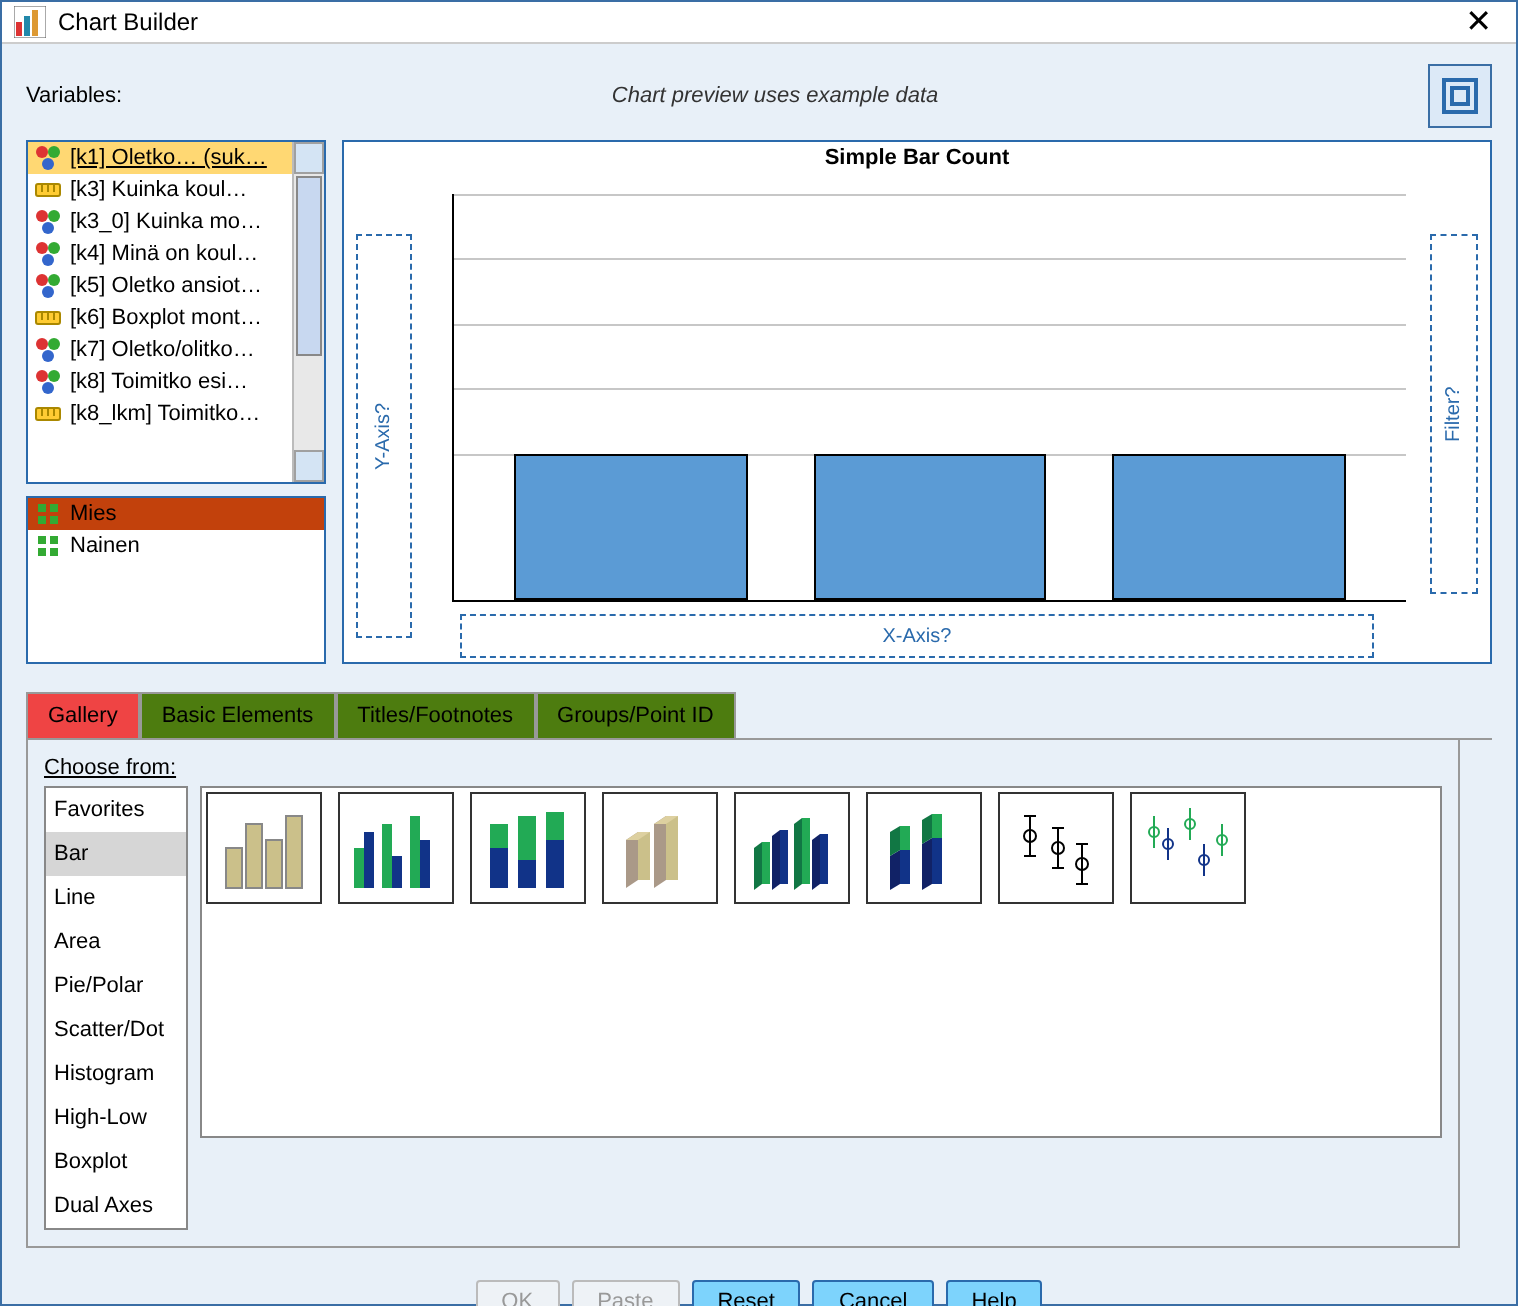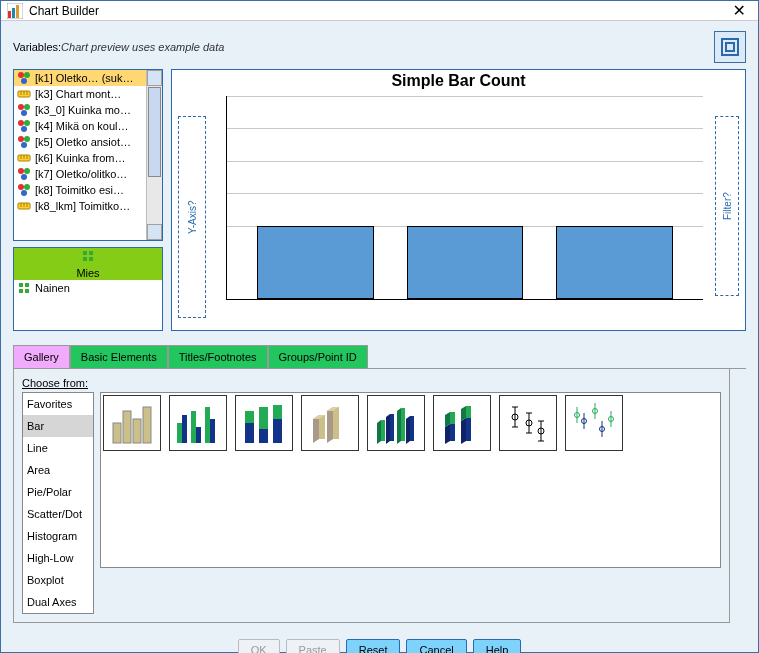--- a/index.html
+++ b/index.html
@@ -4,49 +4,49 @@
 <style>
 * { box-sizing: border-box; margin: 0; padding: 0; font-family: Tahoma, Arial, sans-serif; font-size: 11px; }
 body { background: #e8f0f8; width: 759px; height: 653px; overflow: hidden; }
 .window { width: 759px; height: 653px; border: 1px solid #3a6ea5; background: #e8f0f8; display: flex; flex-direction: column; }
 .titlebar { height: 28px; background: #fff; display: flex; align-items: center; padding: 0 6px; justify-content: space-between; border-bottom: 1px solid #ccc; }
 .titlebar-left { display: flex; align-items: center; gap: 6px; }
 .titlebar-title { font-size: 12px; color: #000; }
 .close-x { font-size: 16px; cursor: pointer; padding: 0 6px; }
 .head-row { display: flex; align-items: center; padding: 10px 12px 2px 12px; }
 .head-label { }
-.head-center { flex: 1; text-align: left; font-style: italic; color: #333; }
+.head-center { flex: 1; text-align: center; font-style: italic; color: #333; }
 .icon-btn { width: 32px; height: 32px; border: 1px solid #3a6ea5; background: #dce9f7; display: flex; align-items: center; justify-content: center; cursor: pointer; }
 .icon-btn svg { width: 20px; height: 20px; }
 .mid { display: flex; gap: 8px; padding: 4px 12px 8px 12px; }
 .left-col { width: 150px; display: flex; flex-direction: column; gap: 6px; }
 .varlist { border: 1px solid #2a6aac; background: #fff; height: 172px; overflow: hidden; position: relative; }
 .varlist-items { overflow: hidden; }
 .var-item { display: flex; align-items: center; gap: 4px; padding: 1px 3px; white-space: nowrap; overflow: hidden; }
-.var-item.sel { background: #ffd873; }
+.var-item.sel { background: #ffd873; text-decoration: underline; }
 .ruler-icon { width: 14px; height: 14px; flex-shrink: 0; }
 .scrollbar { position: absolute; right: 0; top: 0; bottom: 0; width: 16px; border-left: 1px solid #bbb; background: #e8e8e8; display: flex; flex-direction: column; }
 .sb-btn { height: 16px; background: #d4e4f4; border: 1px solid #a0a0a0; }
 .sb-thumb { flex: 0 0 90px; background: #c8d8f0; border: 1px solid #888; margin: 1px; }
 .valbox { border: 1px solid #2a6aac; background: #fff; height: 84px; }
 .val-item { display: flex; align-items: center; gap: 4px; padding: 1px 3px; }
-.val-item.sel { background: #84cc16; flex-direction: column; }
+.val-item.sel { background: #c2410c; }
 .preview { flex: 1; border: 1px solid #2a6aac; background: #fff; height: 262px; position: relative; }
-.chart-title { text-align: center; font-weight: bold; font-size: 16px; padding: 2px 0; }
+.chart-title { text-align: center; font-weight: bold; font-size: 11px; padding: 2px 0; }
 .drop { position: absolute; border: 1px dashed #2a6aac; font-size: 10px; color: #2a6aac; display: flex; align-items: center; justify-content: center; }
 .drop-y { left: 6px; top: 46px; bottom: 12px; width: 28px; writing-mode: vertical-rl; transform: rotate(180deg); }
 .drop-x { left: 58px; right: 58px; bottom: 2px; height: 22px; }
 .drop-f { right: 6px; top: 46px; bottom: 34px; width: 24px; writing-mode: vertical-rl; transform: rotate(180deg); }
 .plot { position: absolute; left: 54px; right: 42px; top: 26px; bottom: 30px; border-left: 1px solid #000; border-bottom: 1px solid #000; }
 .gridline { position: absolute; left: 0; right: 0; height: 1px; background: #c7c7c7; }
 .bars { position: absolute; left: 0; right: 0; bottom: 0; top: 0; display: flex; justify-content: space-around; align-items: flex-end; padding: 0 14px; }
 .bar { width: 26%; height: 36%; background: #5b9bd5; border: 1px solid #000; }
 .tabrow { display: flex; margin: 6px 12px 0 12px; border-bottom: 1px solid #999; }
-.tab { padding: 5px 10px; border: 1px solid #999; border-bottom: none; background: #22c55e; cursor: pointer; margin-right: 0; }
-.tab.active { background: #f0abfc; text-align: center; }
+.tab { padding: 5px 10px; border: 1px solid #999; border-bottom: none; background: #4d7c0f; cursor: pointer; margin-right: 0; }
+.tab.active { background: #ef4444; text-align: center; }
 .gallery-pane { margin: 0 28px 8px 12px; border: 1px solid #999; border-top: none; background: #e8f0f8; padding: 8px; }
 .choose-label { margin-bottom: 3px; }
 .gallery-row { display: flex; gap: 6px; align-items: flex-start; }
 .type-list { width: 72px; border: 1px solid #888; background: #fff; }
 .type-item { padding: 5px 4px; cursor: pointer; }
 .type-item.sel { background: #d6d6d6; }
 .thumbs { flex: 1; display: flex; gap: 8px; flex-wrap: wrap; padding: 2px; background: #fff; border: 1px solid #888; min-height: 176px; align-content: flex-start; }
 .thumb { width: 58px; height: 56px; background: #fff; border: 1px solid #333; cursor: pointer; display: flex; align-items: center; justify-content: center; }
 .thumb svg { width: 50px; height: 48px; }
 .btnbar { display: flex; justify-content: center; gap: 6px; padding: 8px 0 10px 0; }
@@ -95,54 +95,54 @@
               </svg>
               <span>[k1] Oletko… (suk…</span>
             </div>
             <div class="var-item">
               <svg class="ruler-icon" viewBox="0 0 14 14">
                 <rect x="1" y="4" width="12" height="6" fill="#fc3" stroke="#a80" rx="1"></rect>
                 <line x1="4" y1="4" x2="4" y2="8" stroke="#a80"></line>
                 <line x1="7" y1="4" x2="7" y2="8" stroke="#a80"></line>
                 <line x1="10" y1="4" x2="10" y2="8" stroke="#a80"></line>
               </svg>
-              <span>[k3] Chart mont…</span>
+              <span>[k3] Kuinka koul…</span>
             </div>
             <div class="var-item">
               <svg class="ruler-icon" viewBox="0 0 14 14">
                 <circle cx="4" cy="4" r="3" fill="#d33"></circle>
                 <circle cx="10" cy="4" r="3" fill="#3a3"></circle>
                 <circle cx="7" cy="10" r="3" fill="#36c"></circle>
               </svg>
               <span>[k3_0] Kuinka mo…</span>
             </div>
             <div class="var-item">
               <svg class="ruler-icon" viewBox="0 0 14 14">
                 <circle cx="4" cy="4" r="3" fill="#d33"></circle>
                 <circle cx="10" cy="4" r="3" fill="#3a3"></circle>
                 <circle cx="7" cy="10" r="3" fill="#36c"></circle>
               </svg>
-              <span>[k4] Mikä on koul…</span>
+              <span>[k4] Minä on koul…</span>
             </div>
             <div class="var-item">
               <svg class="ruler-icon" viewBox="0 0 14 14">
                 <circle cx="4" cy="4" r="3" fill="#d33"></circle>
                 <circle cx="10" cy="4" r="3" fill="#3a3"></circle>
                 <circle cx="7" cy="10" r="3" fill="#36c"></circle>
               </svg>
               <span>[k5] Oletko ansiot…</span>
             </div>
             <div class="var-item">
               <svg class="ruler-icon" viewBox="0 0 14 14">
                 <rect x="1" y="4" width="12" height="6" fill="#fc3" stroke="#a80" rx="1"></rect>
                 <line x1="4" y1="4" x2="4" y2="8" stroke="#a80"></line>
                 <line x1="7" y1="4" x2="7" y2="8" stroke="#a80"></line>
                 <line x1="10" y1="4" x2="10" y2="8" stroke="#a80"></line>
               </svg>
-              <span>[k6] Kuinka from…</span>
+              <span>[k6] Boxplot mont…</span>
             </div>
             <div class="var-item">
               <svg class="ruler-icon" viewBox="0 0 14 14">
                 <circle cx="4" cy="4" r="3" fill="#d33"></circle>
                 <circle cx="10" cy="4" r="3" fill="#3a3"></circle>
                 <circle cx="7" cy="10" r="3" fill="#36c"></circle>
               </svg>
               <span>[k7] Oletko/olitko…</span>
             </div>
             <div class="var-item">
@@ -201,20 +201,21 @@
         <div class="gridline" style="top:16%"></div>
         <div class="gridline" style="top:32%"></div>
         <div class="gridline" style="top:48%"></div>
         <div class="gridline" style="top:64%"></div>
         <div class="bars" id="bars">
             <div class="bar" style="height: 36%;"></div>
             <div class="bar" style="height: 36%;"></div>
             <div class="bar" style="height: 36%;"></div>
           </div>
       </div>
+      <div class="drop drop-x">X-Axis?</div>
     </div>
   </div>
 
   <div class="tabrow">
     <div class="tab active">Gallery</div>
     <div class="tab">Basic Elements</div>
     <div class="tab">Titles/Footnotes</div>
     <div class="tab">Groups/Point ID</div>
   </div>
 

